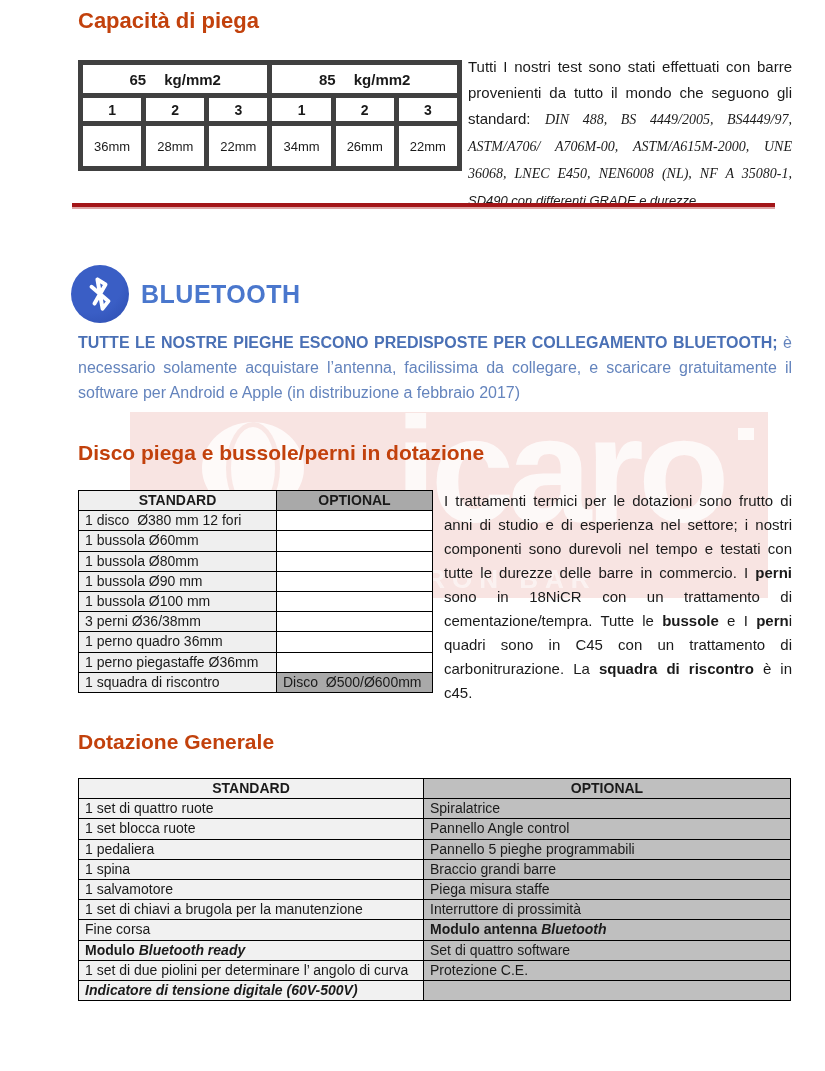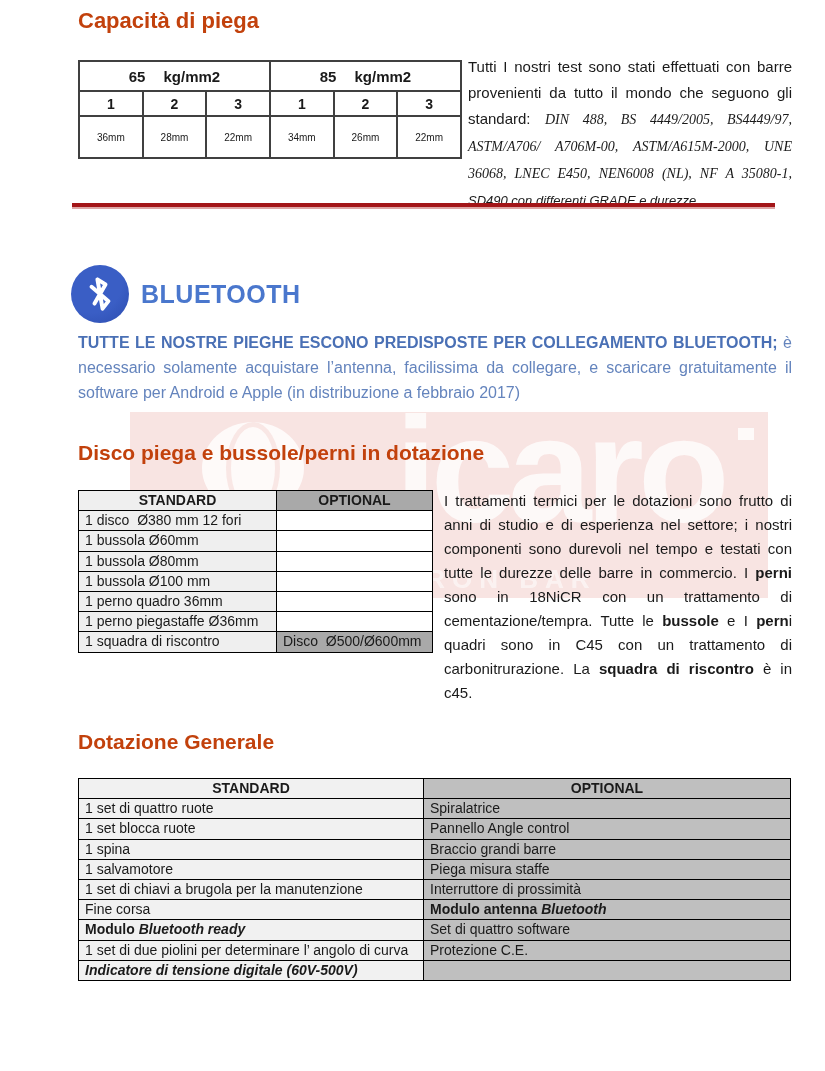--- a/index.html
+++ b/index.html
@@ -10,25 +10,25 @@
   .abs{position:absolute;}
   .z1{z-index:1;}
 
   
   .h1{font-weight:bold;font-size:22px;color:#c2410c;}
   .h1.mid{font-size:21px;}
 
   
   table{border-collapse:collapse;table-layout:fixed;}
   .cap-table{width:384px;}
-  .cap-table td{border:2px solid #404040;text-align:center;vertical-align:middle;white-space:pre;}
+  .cap-table td{border:5px solid #404040;text-align:center;vertical-align:middle;white-space:pre;}
   .cap-table .grp td{height:26px;font-weight:bold;font-size:15px;}
   .cap-table .grp .unit{margin-left:18px;}
   .cap-table .sub td{height:21px;font-weight:bold;font-size:14px;}
-  .cap-table .val td{height:38px;font-size:10px;margin-left:28px;}
+  .cap-table .val td{height:38px;font-size:13px;margin-left:28px;}
 
   
   .note{width:324px;font-size:15px;line-height:26px;text-align:justify;}
   .note .serif{font-family:"Liberation Serif",serif;font-size:14px;}
   .sm{font-size:13px;}
   .b{font-weight:bold;}
   .i{font-style:italic;}
 
   
   .divider{width:703px;height:6px;}
@@ -150,21 +150,29 @@
         </tr>
         <tr>
           <td class="c0"><span>1 bussola Ø60mm</span></td>
           <td class="c1"></td>
         </tr>
         <tr>
           <td class="c0"><span>1 bussola Ø80mm</span></td>
           <td class="c1"></td>
         </tr>
         <tr>
+          <td class="c0"><span>1 bussola Ø90 mm</span></td>
+          <td class="c1"></td>
+        </tr>
+        <tr>
           <td class="c0"><span>1 bussola Ø100 mm</span></td>
+          <td class="c1"></td>
+        </tr>
+        <tr>
+          <td class="c0"><span>3 perni Ø36/38mm</span></td>
           <td class="c1"></td>
         </tr>
         <tr>
           <td class="c0"><span>1 perno quadro 36mm</span></td>
           <td class="c1"></td>
         </tr>
         <tr>
           <td class="c0"><span>1 perno piegastaffe Ø36mm</span></td>
           <td class="c1"></td>
         </tr>
@@ -193,20 +201,24 @@
     <tbody>
         <tr>
           <td class="c0"><span>1 set di quattro ruote</span></td>
           <td class="c1"><span>Spiralatrice</span></td>
         </tr>
         <tr>
           <td class="c0"><span>1 set blocca ruote</span></td>
           <td class="c1"><span>Pannello Angle control</span></td>
         </tr>
         <tr>
+          <td class="c0"><span>1 pedaliera</span></td>
+          <td class="c1"><span>Pannello 5 pieghe programmabili</span></td>
+        </tr>
+        <tr>
           <td class="c0"><span>1 spina</span></td>
           <td class="c1"><span>Braccio grandi barre</span></td>
         </tr>
         <tr>
           <td class="c0"><span>1 salvamotore</span></td>
           <td class="c1"><span>Piega misura staffe</span></td>
         </tr>
         <tr>
           <td class="c0"><span>1 set di chiavi a brugola per la manutenzione</span></td>
           <td class="c1"><span>Interruttore di prossimità</span></td>

